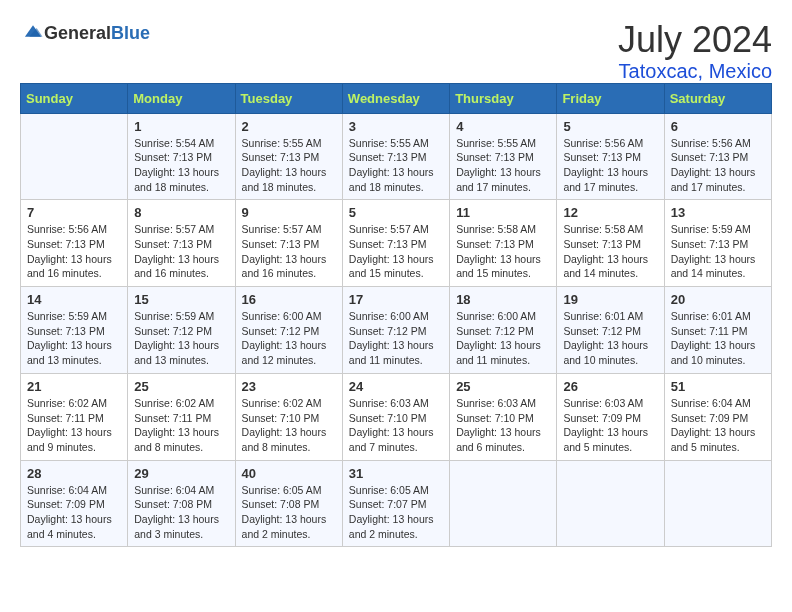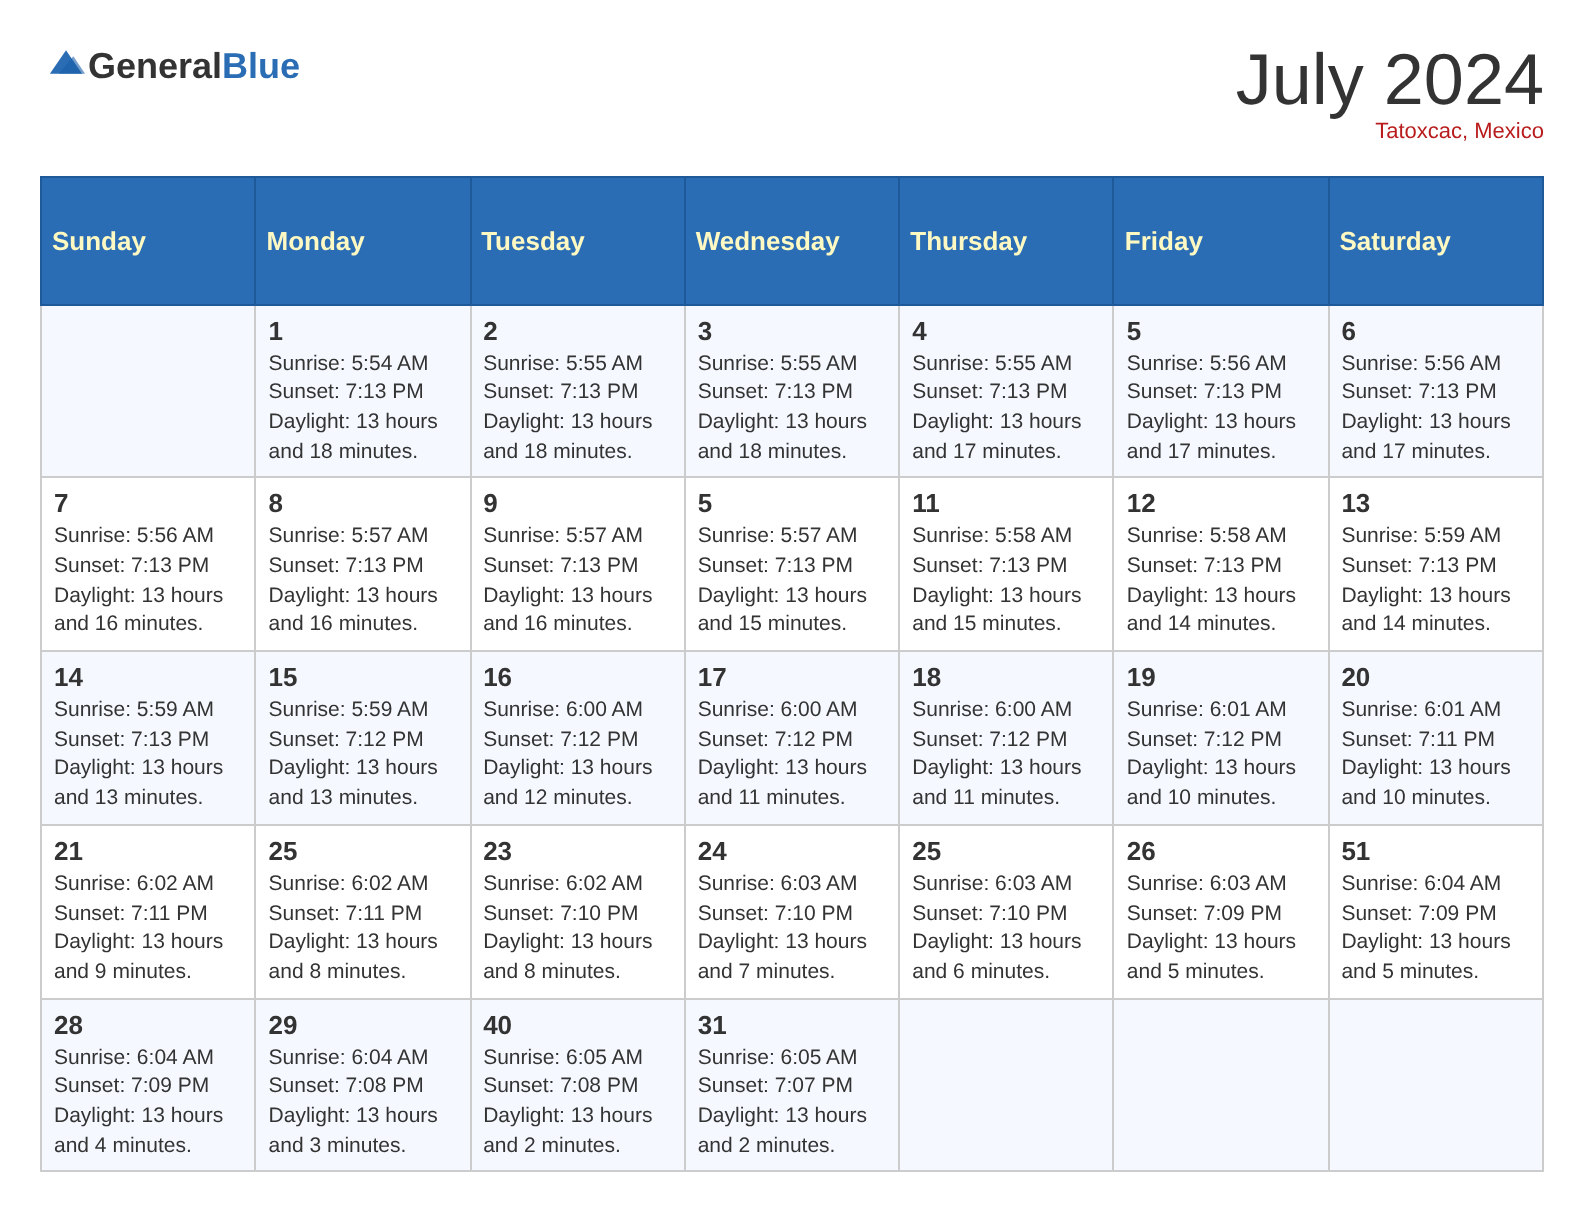--- a/index.html
+++ b/index.html
@@ -7,54 +7,53 @@
       font-family: Arial, sans-serif;
       background: #fff;
       width: 792px;
       min-height: 612px;
       padding: 20px;
     }
     .header {
       display: flex;
       justify-content: space-between;
       align-items: flex-start;
-      margin-bottom: 16px;
     }
     .logo {
       display: flex;
       align-items: center;
     }
     .logo-icon {
       width: 22px;
       height: 22px;
       margin-left: 2px;
     }
     .title-block {
       text-align: right;
     }
     .title-block h1 {
       font-size: 36px;
       font-weight: normal;
       color: #333;
       line-height: 1.1;
     }
     .title-block h2 {
-      font-size: 11px;
-      color: #b91c1c;
+      font-size: 20px;
+      color: #1d4ed8;
       font-weight: normal;
     }
     .calendar {
       width: 100%;
       border-collapse: collapse;
       border: 1px solid #ccc;
     }
     .calendar th {
       background-color: #2a6db5;
-      color: #fef9c3;
-      padding: 24px 5px;
+      color: #bef264;
+      padding: 7px 5px;
       font-size: 13px;
       text-align: left;
       border: 1px solid #1e5a9a;
     }
     .calendar td {
       vertical-align: top;
       border: 1px solid #ccc;
       padding: 5px 6px;
       width: 107px;
       min-height: 70px;

